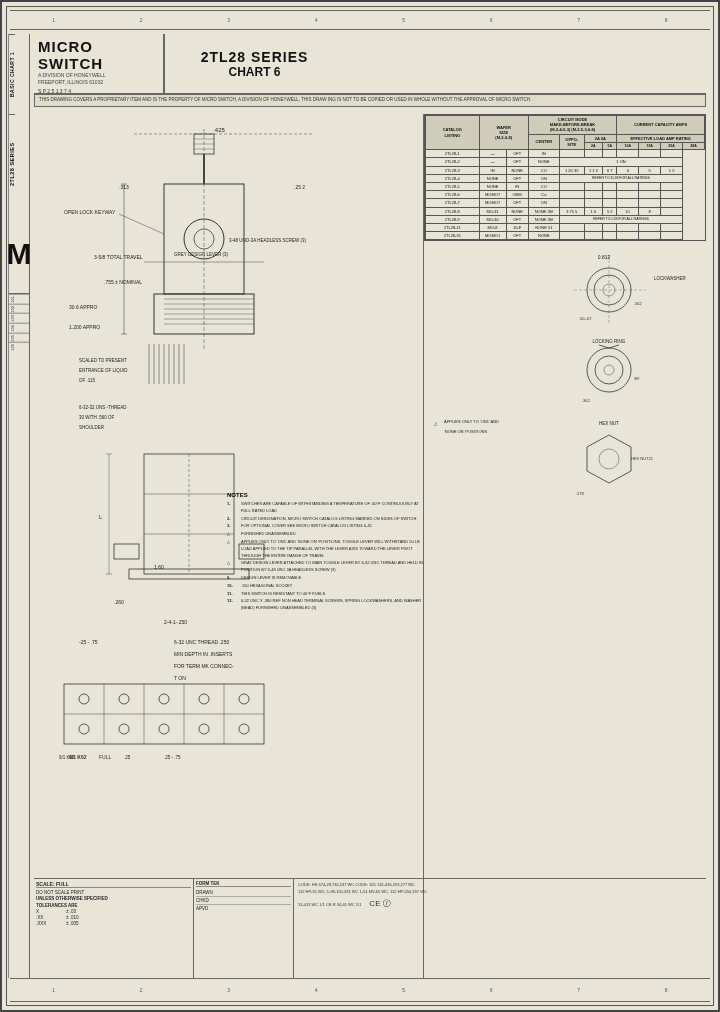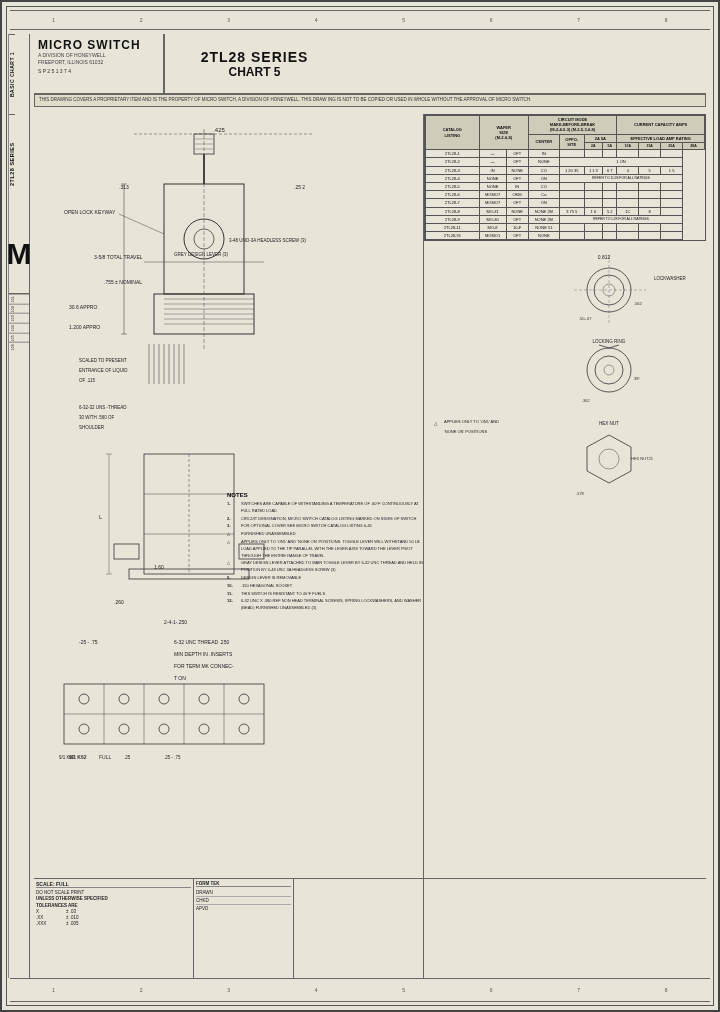--- a/index.html
+++ b/index.html
@@ -42,21 +42,21 @@
     .title-center {
       flex: 1;
       border-right: 1px solid #666;
       display: flex;
       flex-direction: column;
       align-items: center;
       justify-content: center;
     }
 
     .micro-switch-title {
-      font-size: 12px;
+      font-size: 15px;
       font-weight: bold;
       letter-spacing: 1px;
       color: #111;
     }
     .company-info {
       font-size: 5px;
       color: #444;
       line-height: 1.4;
     }
     .switch-toggle-text {
@@ -135,21 +135,21 @@
         <div>FREEPORT, ILLINOIS 61032</div>
       </div>
       <div style="font-size:5px; color:#333; margin-top:2px;">
         <span>S P 2 5 1 3 7 4</span>
       </div>
     </div>
 
 
     <div style="width:180px; display:flex; flex-direction:column; align-items:center; justify-content:center; border-left:1px solid #666;">
       <div class="series-text">2TL28 SERIES</div>
-      <div class="chart-text">CHART 5</div>
+      <div class="chart-text">CHART 6</div>
     </div>
   </div>
 
   <div style="position:absolute; top:92px; left:32px; right:12px; font-size:4.5px; color:#333; border:0.5px solid #666; padding:2px 4px; line-height:1.5; background:#e0dcca;">
     <span>THIS DRAWING COVERS A PROPRIETARY ITEM AND IS THE PROPERTY OF MICRO SWITCH, A DIVISION OF HONEYWELL. THIS DRAW ING IS NOT TO BE COPIED OR USED IN WHOLE WITHOUT THE APPROVAL OF MICRO SWITCH.</span>
   </div>
 
   <div style="position:absolute; top:112px; left:32px; width:390px; bottom:32px; border-right:1px solid #666;">
 
     <svg width="390" height="680" style="position:absolute; top:0; left:0;">
@@ -539,20 +539,28 @@
       <div style="display:flex; border-bottom:0.5px solid #aaa; padding:1px 0;">
         <span style="min-width:40px;">CHKD</span>
         <span></span>
       </div>
       <div style="display:flex; padding:1px 0;">
         <span style="min-width:40px;">APVD</span>
         <span></span>
       </div>
     </div>
 
+    <div style="flex:1; padding:2px 4px; font-size:4px; color:#333; line-height:1.8;">
+      <div>CODE: HS 674-28,730,537 WC     CODE: 155 132-435,293,277 WC</div>
+      <div>112 HP-55 WC, 1-98-150,331 WC    1-54 MV-65 WC, 112 HP-550,337 WC</div>
+      <div style="display:flex; align-items:center; margin-top:2px;">
+        <span>53-415 WC 1/1     CE  R     34-41 WC 1/1</span>
+        <span style="margin-left:8px; font-size:8px;">CE ⓡ</span>
+      </div>
+    </div>
   </div>
 
   <div style="position:absolute; bottom:8px; left:8px; right:8px; height:24px; border-top:1px solid #666; border-bottom:1px solid #666; display:flex; align-items:center; justify-content:space-around; font-size:5px; color:#555;">
     <span>1</span>
     <span>2</span>
     <span>3</span>
     <span>4</span>
     <span>5</span>
     <span>6</span>
     <span>7</span>

